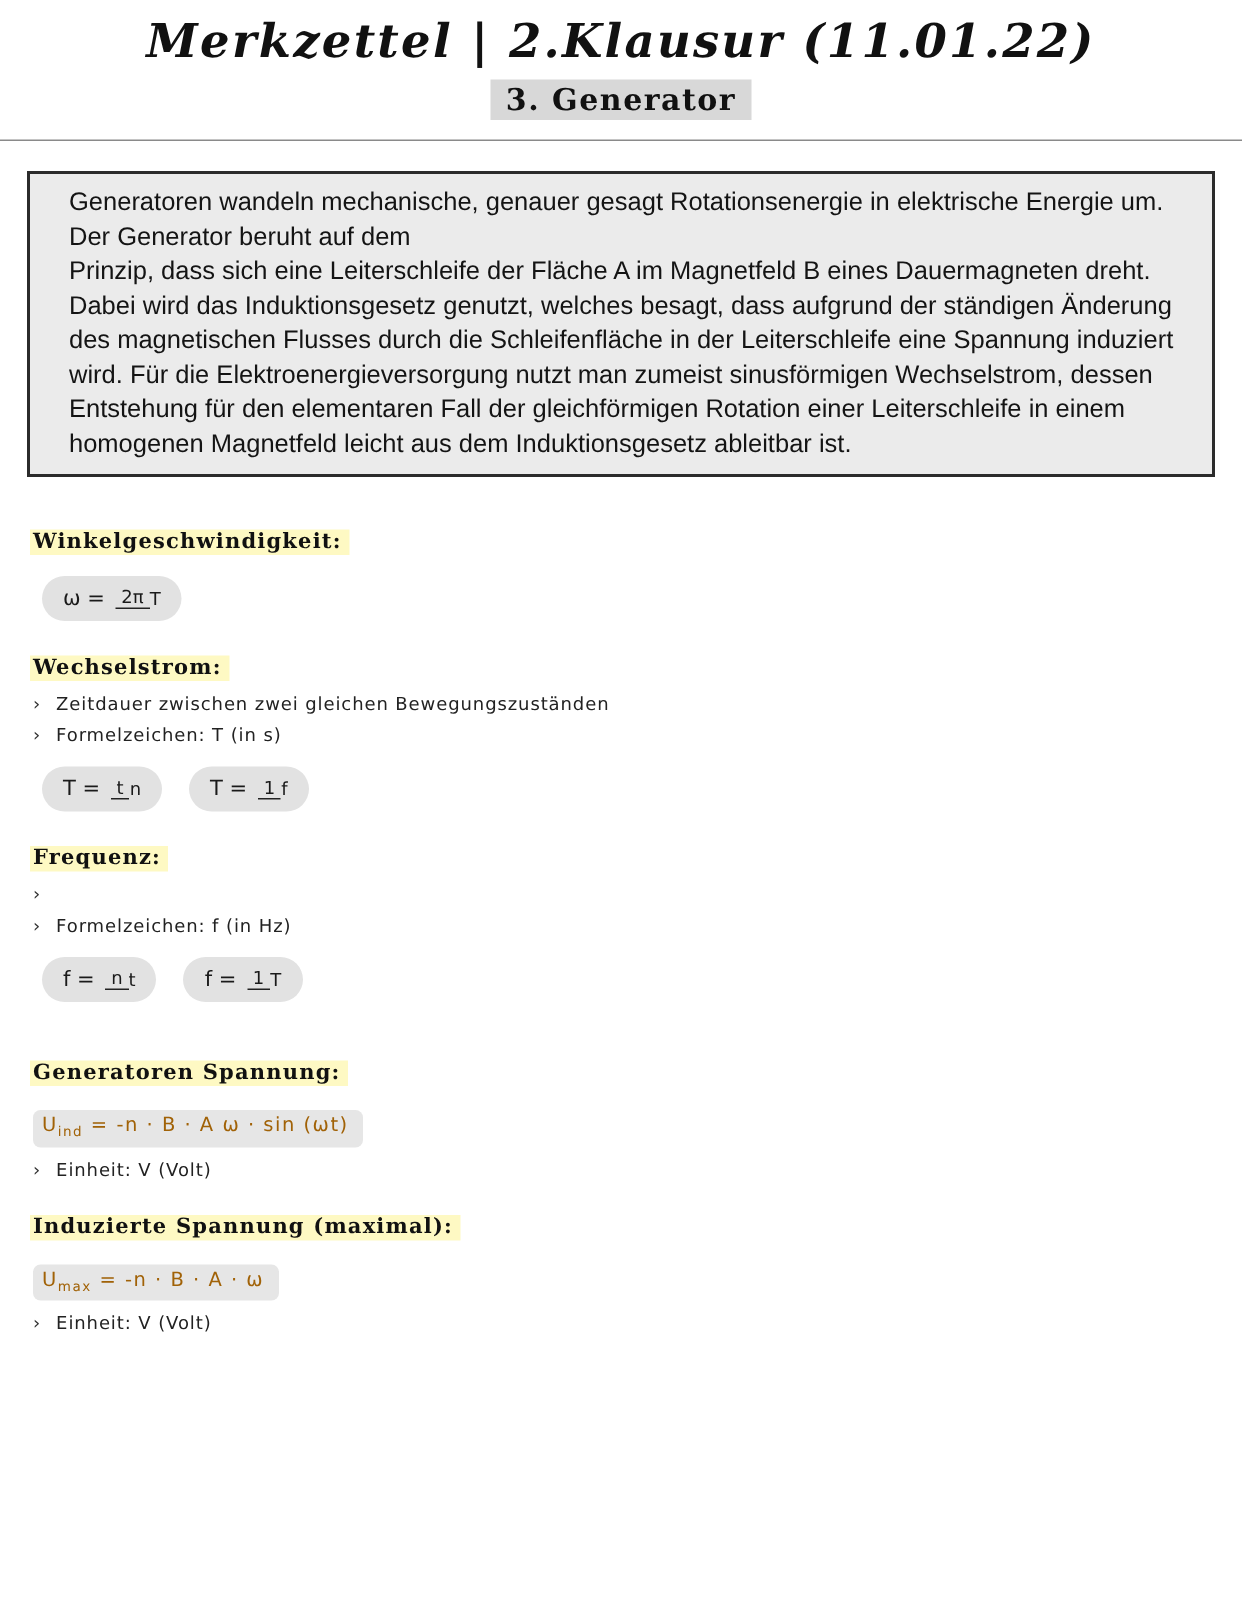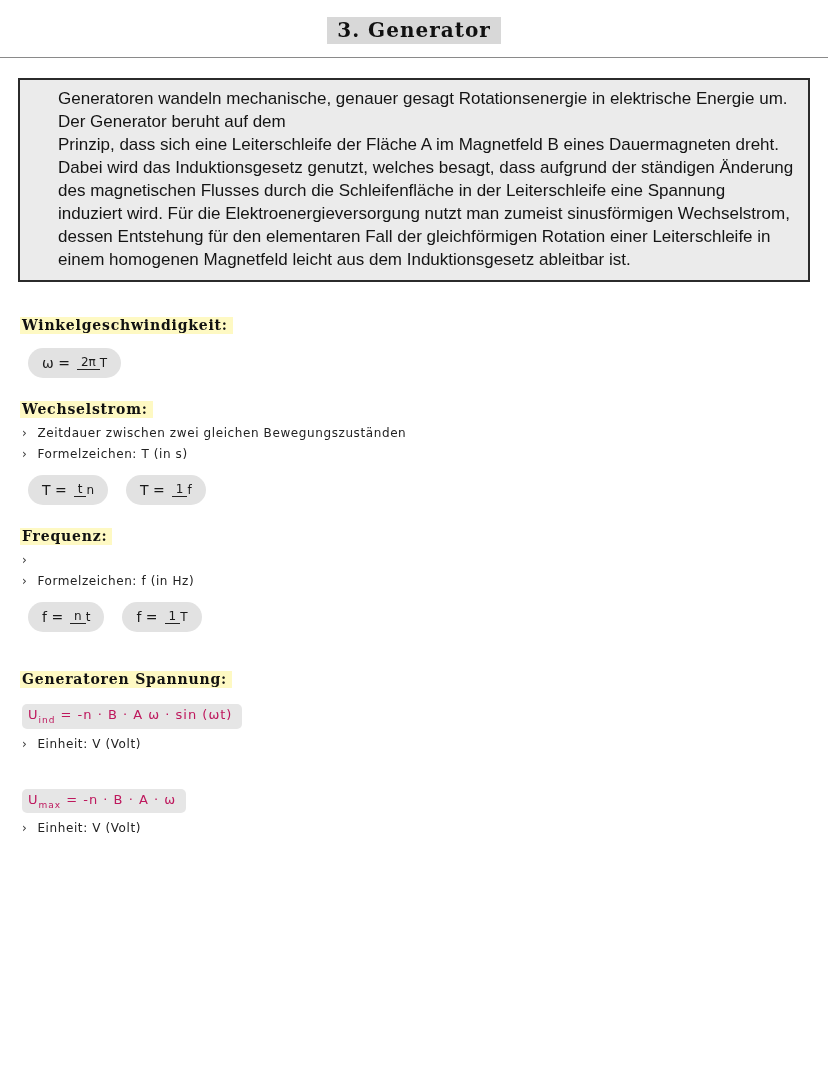--- a/index.html
+++ b/index.html
@@ -39,21 +39,21 @@
     border: none;
     border-top: 1.5px solid #8a8a8a;
     margin: 13px 0 0 0;
   }
 
   
   .intro-box {
     margin: 20px 18px 0 18px;
     border: 2px solid #2b2b2b;
     background: #ebebeb;
-    padding: 7px 14px 9px 38px;
+    padding: 7px 14px 9px 26px;
     font-size: 17px;
     line-height: 23px;
     color: #141414;
   }
   .intro-box p { margin: 0; }
 
   
   .section { margin-left: 20px; }
   .section-title {
     display: inline-block;
@@ -109,29 +109,30 @@
   
   .formula-line {
     display: inline-block;
     margin: 16px 0 0 2px;
     background: #e6e6e6;
     border-radius: 5px;
     padding: 3px 10px 4px 6px;
     font-family: "DejaVu Sans", sans-serif;
     font-size: 13px;
     letter-spacing: 1px;
-    color: #be185d;
+    color: #a16207;
   }
   .formula-line .sub { font-size: 9px; vertical-align: sub; }
 </style>
 </head>
 <body>
 
 <div class="page">
 
+  <div class="title">Merkzettel | 2.Klausur (11.01.22)</div>
   <div class="subtitle-row">
     <span class="subtitle">3. Generator</span>
   </div>
   <hr class="rule">
 
   <div class="intro-box">
     <p>Generatoren wandeln mechanische, genauer gesagt Rotationsenergie in elektrische Energie um. Der Generator beruht auf dem</p>
     <p>Prinzip, dass sich eine Leiterschleife der Fläche A im Magnetfeld B eines Dauermagneten dreht. Dabei wird das Induktionsgesetz genutzt, welches besagt, dass aufgrund der ständigen Änderung des magnetischen Flusses durch die Schleifenfläche in der Leiterschleife eine Spannung induziert wird. Für die Elektroenergieversorgung nutzt man zumeist sinusförmigen Wechselstrom, dessen Entstehung für den elementaren Fall der gleichförmigen Rotation einer Leiterschleife in einem homogenen Magnetfeld leicht aus dem Induktionsgesetz ableitbar ist.</p>
   </div>
 
@@ -217,20 +218,21 @@
     </div>
     <div class="bullets">
       <div class="bullet">
         <span class="arrow">›</span>
         <span>Einheit:  V  (Volt)</span>
       </div>
     </div>
   </div>
 
   <div class="section mt-md">
+    <span class="section-title">Induzierte Spannung (maximal):</span>
     <div>
       <span class="formula-line">
         <span>U</span><span class="sub">max</span>
         <span>=   -n ·  B ·  A ·  ω</span>
       </span>
     </div>
     <div class="bullets">
       <div class="bullet">
         <span class="arrow">›</span>
         <span>Einheit:  V  (Volt)</span>

